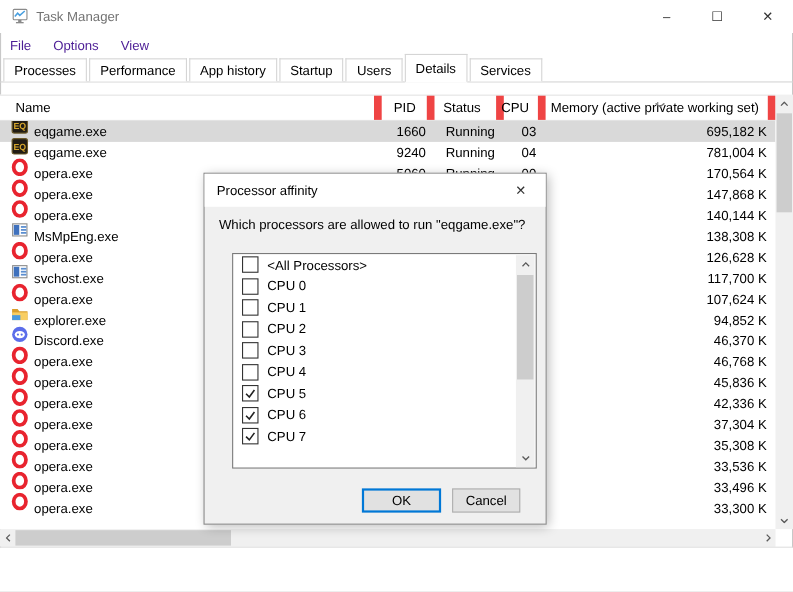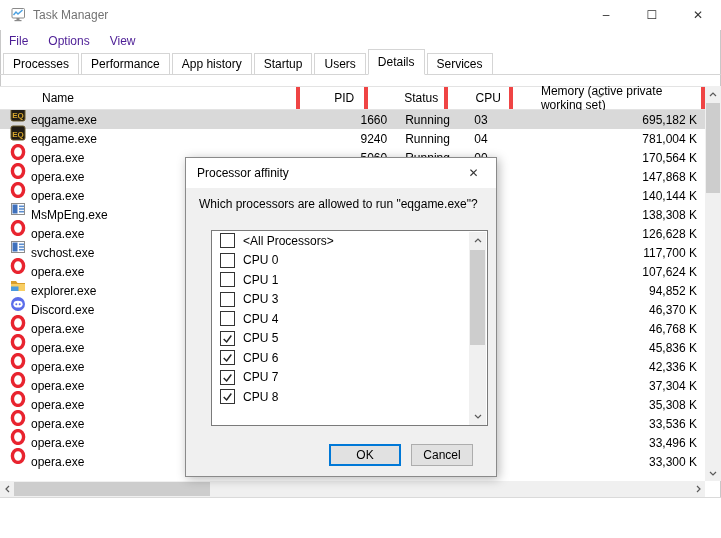--- a/index.html
+++ b/index.html
@@ -19,21 +19,21 @@
   .menu-item:first-child{padding-left:9px;}
   
   .tabstrip{position:absolute;left:0;top:51px;width:721px;height:24px;
     border-bottom:1px solid #d5d5d5;display:flex;align-items:flex-end;padding-left:3px;box-sizing:border-box;}
   .tab{height:20px;line-height:20px;padding:0 9px;border:1px solid #d5d5d5;border-bottom:none;
     background:#fff;margin-right:2px;position:relative;}
   .tab.selected{height:24px;line-height:24px;z-index:2;margin-bottom:-1px;border-bottom:1px solid #fff;}
   
   .header-row{position:absolute;left:0;top:86px;width:705px;height:24px;display:flex;
     border-top:1px solid #e3e3e3;border-bottom:1px solid #e3e3e3;box-sizing:border-box;background:#fff;}
-  .hcell{box-sizing:border-box;border-right:4px solid #ef4444;display:flex;align-items:center;height:100%;margin-left:28px;}
+  .hcell{box-sizing:border-box;border-right:7px solid #ef4444;display:flex;align-items:center;height:100%;}
   .hc-name{width:347px;padding-left:14px;}
   .hc-pid{width:48px;justify-content:flex-end;padding-right:10px;}
   .hc-status{width:63px;padding-left:8px;}
   .hc-cpu{width:38px;justify-content:flex-end;padding-right:8px;}
   .hc-mem{width:209px;justify-content:flex-end;padding-right:8px;}
   .sort-indicator{position:absolute;left:595px;top:87px;width:10px;height:5px;}
   .rows{position:absolute;left:0;top:110px;width:705px;height:371px;overflow:hidden;background:#fff;}
   .prow{display:flex;height:19px;align-items:center;}
   .prow.selected{background:#d9d9d9;}
   .c-iconwrap{width:16px;height:28px;margin-left:10px;flex:none;}
@@ -381,20 +381,24 @@
           <div class="cpu-item">
     <span class="checkbox"></span>
     <span class="cpu-label">CPU 0</span>
   </div>
           <div class="cpu-item">
     <span class="checkbox"></span>
     <span class="cpu-label">CPU 1</span>
   </div>
           <div class="cpu-item">
     <span class="checkbox"></span>
+    <span class="cpu-label">CPU 2</span>
+  </div>
+          <div class="cpu-item">
+    <span class="checkbox"></span>
     <span class="cpu-label">CPU 3</span>
   </div>
           <div class="cpu-item">
     <span class="checkbox"></span>
     <span class="cpu-label">CPU 4</span>
   </div>
           <div class="cpu-item">
     <span class="checkbox">
               <svg width="11" height="11" viewBox="0 0 13 13">
                 <polyline points="2,7 5.5,10.5 11,3" fill="none" stroke="#222" stroke-width="1.7"></polyline>
@@ -410,28 +414,20 @@
             </span>
     <span class="cpu-label">CPU 6</span>
   </div>
           <div class="cpu-item">
     <span class="checkbox">
               <svg width="11" height="11" viewBox="0 0 13 13">
                 <polyline points="2,7 5.5,10.5 11,3" fill="none" stroke="#222" stroke-width="1.7"></polyline>
               </svg>
             </span>
     <span class="cpu-label">CPU 7</span>
-  </div>
-          <div class="cpu-item">
-    <span class="checkbox">
-              <svg width="11" height="11" viewBox="0 0 13 13">
-                <polyline points="2,7 5.5,10.5 11,3" fill="none" stroke="#222" stroke-width="1.7"></polyline>
-              </svg>
-            </span>
-    <span class="cpu-label">CPU 8</span>
   </div>
         </div>
       <div class="list-vscroll">
         <div class="arrow up">
           <svg width="8" height="5" viewBox="0 0 8 5">
               <polyline points="1,4 4,1 7,4" fill="none" stroke="#5a5a5a" stroke-width="1.2"></polyline>
             </svg>
         </div>
         <div class="thumb"></div>
         <div class="arrow down">

